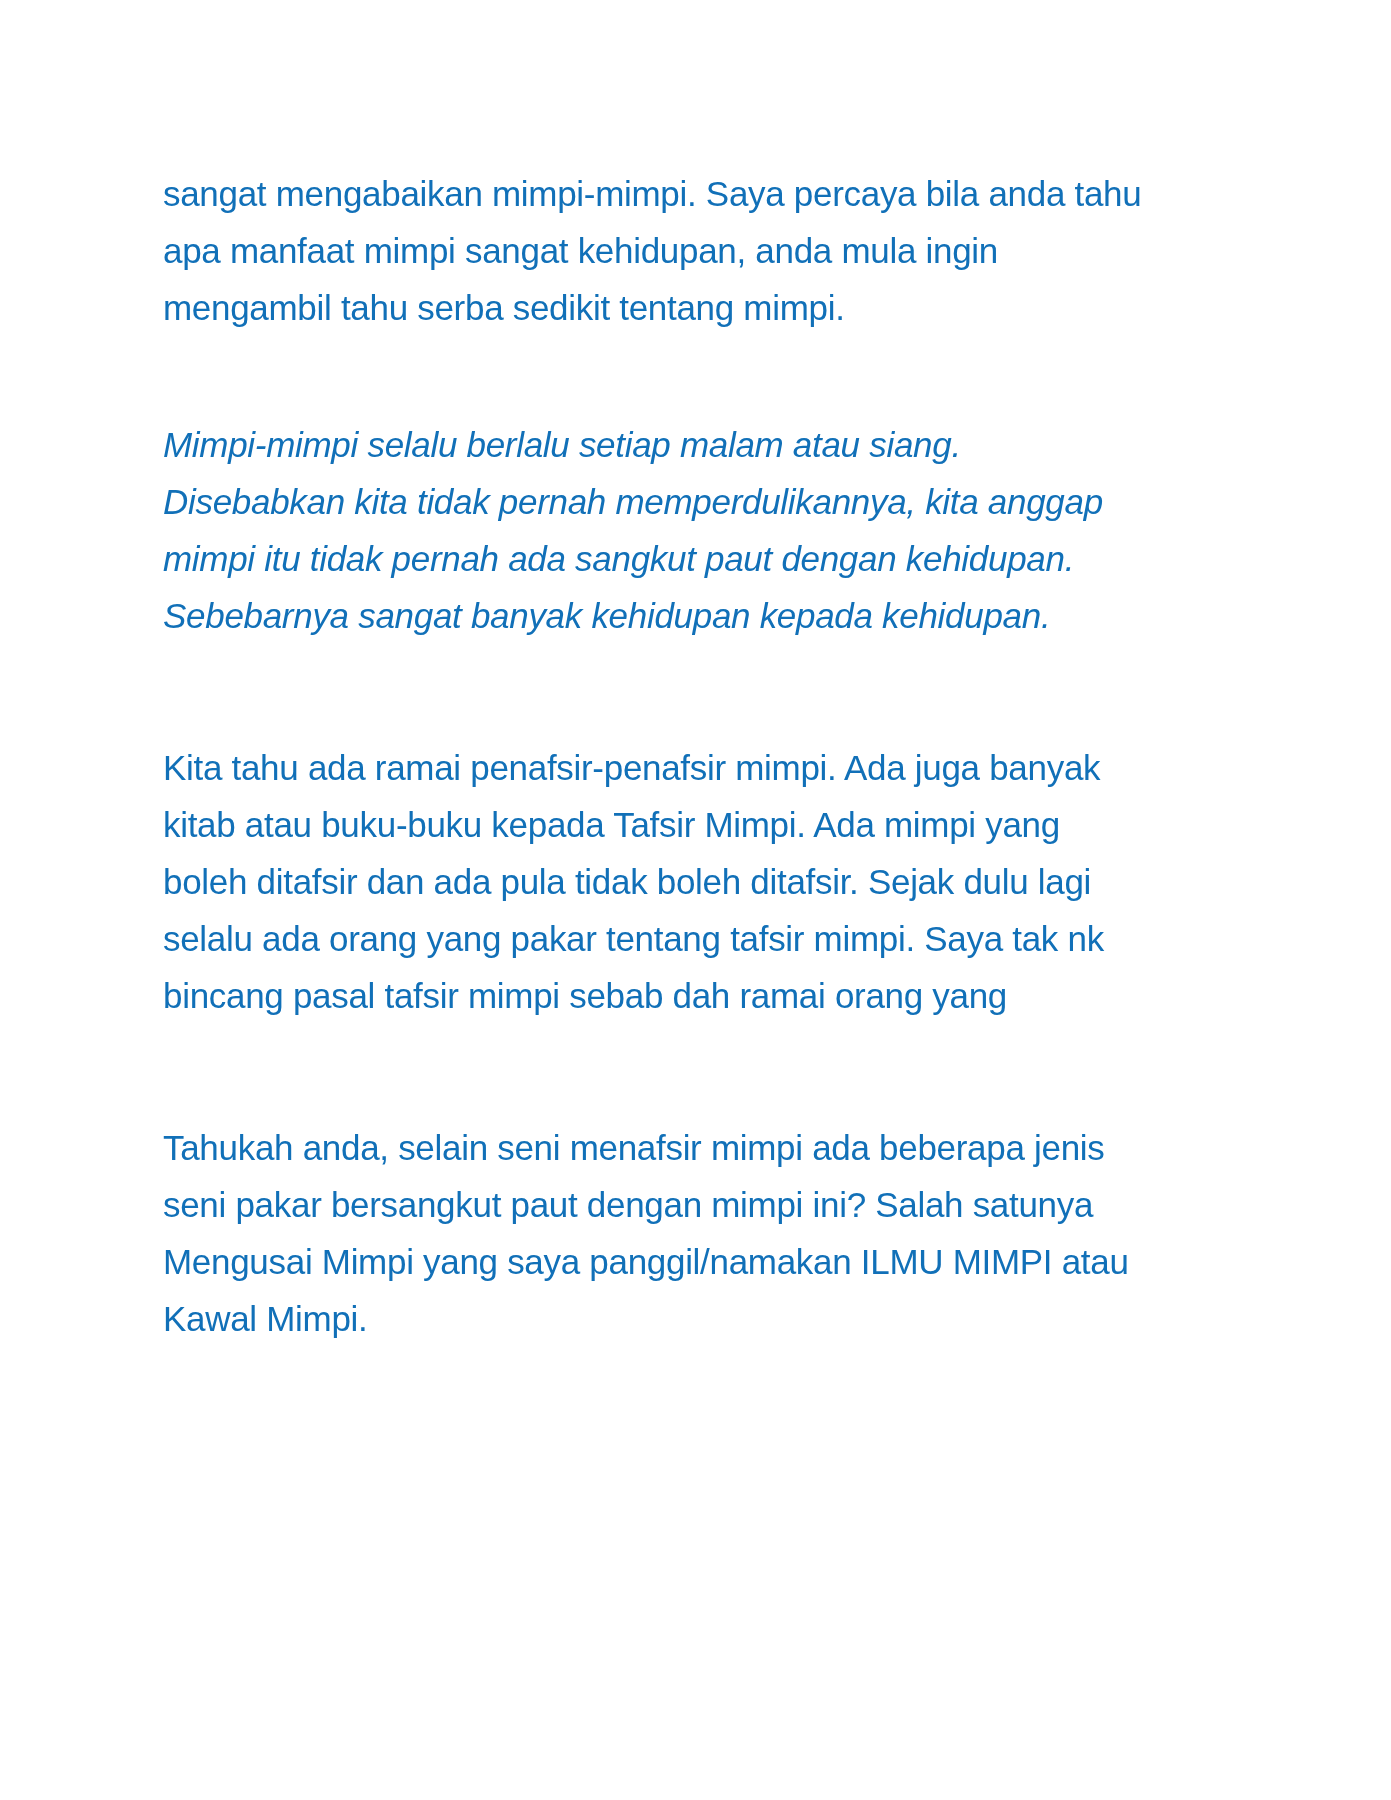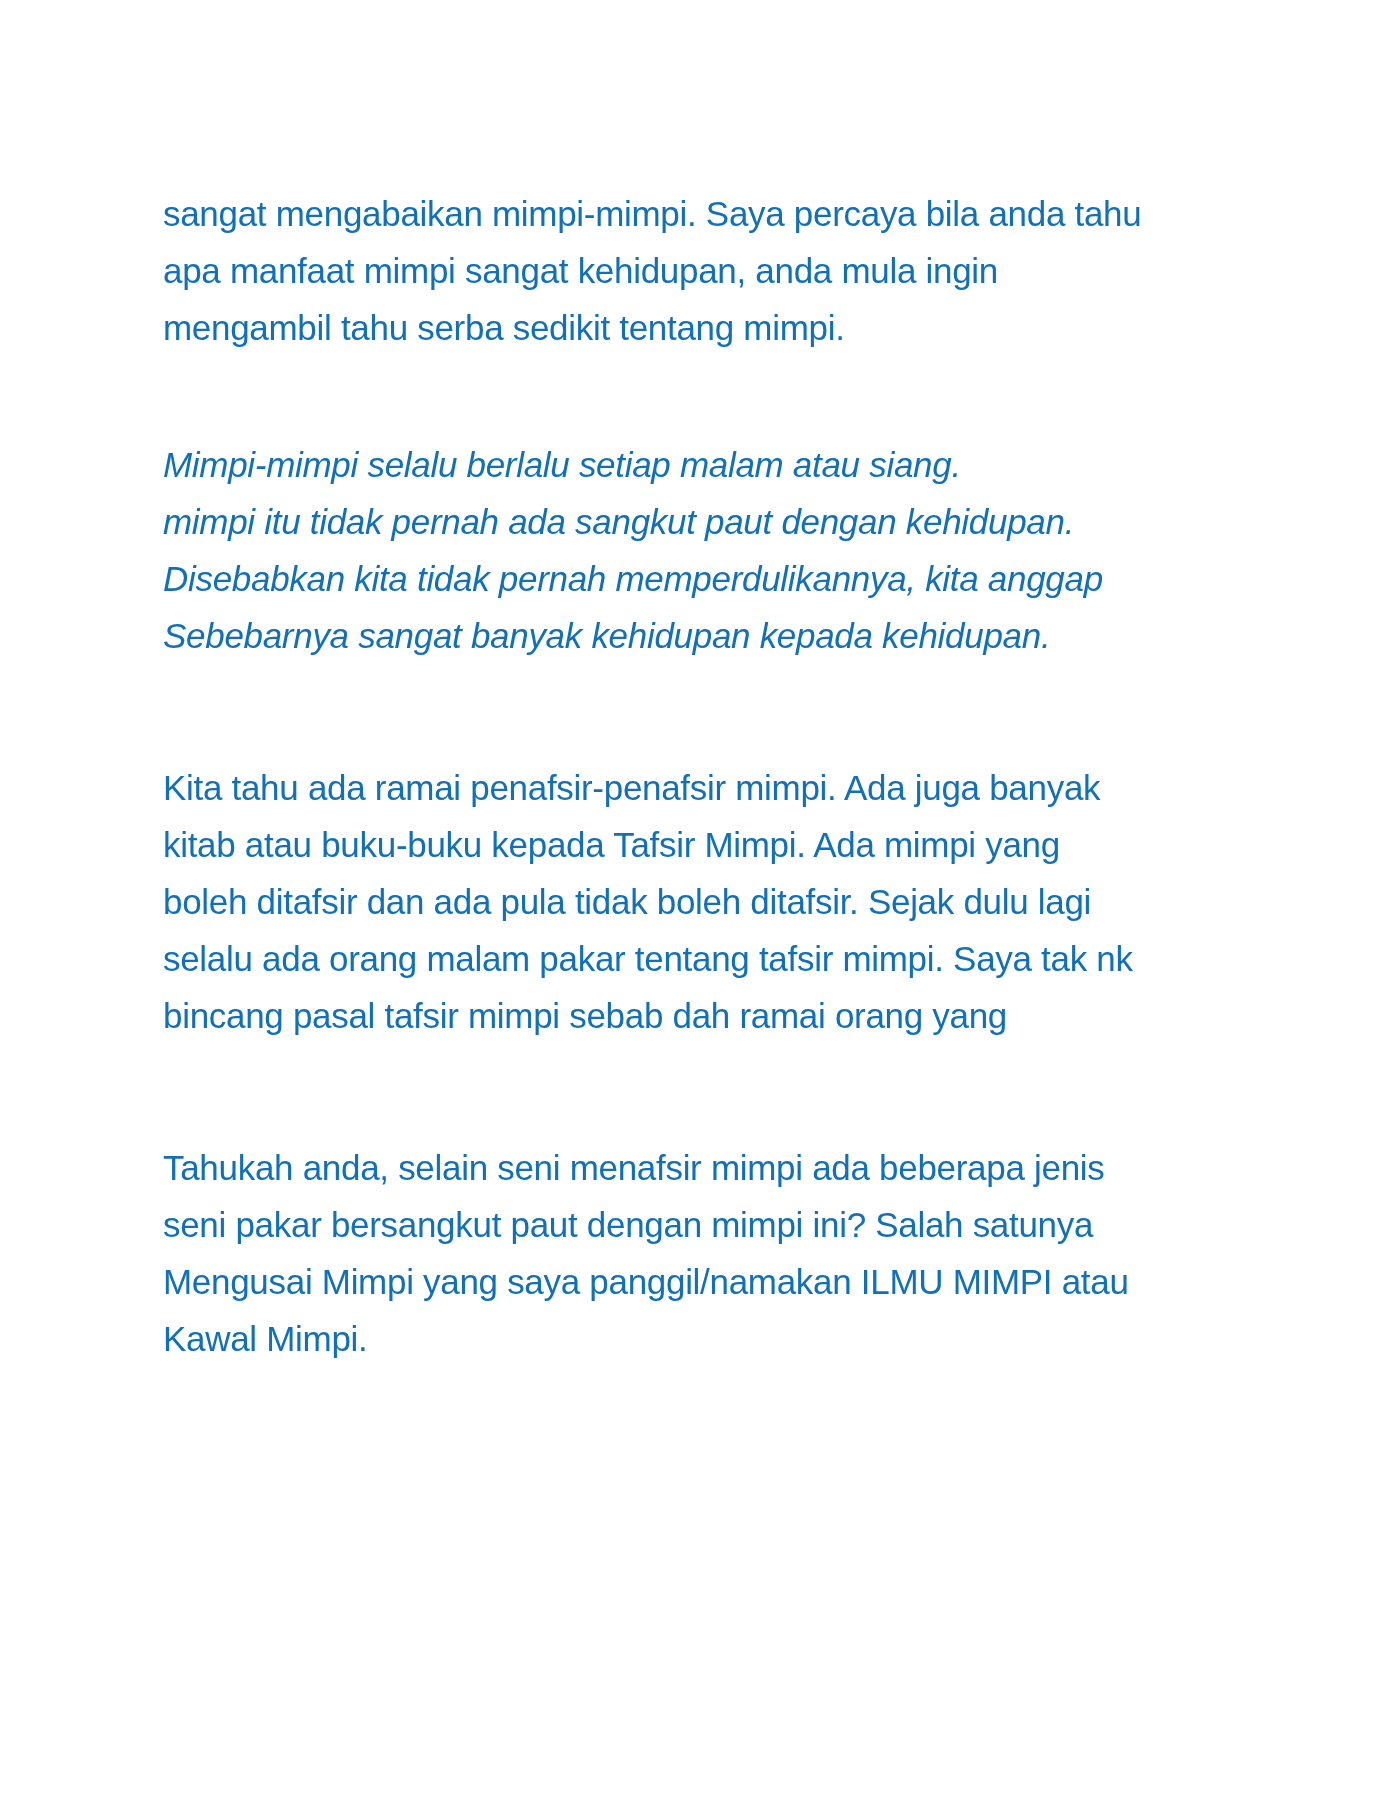--- a/index.html
+++ b/index.html
@@ -1,18 +1,18 @@
 <!DOCTYPE html>
 <html><head>
   <meta charset="utf-8">
   <style>
     html, body { margin: 0; padding: 0; background: #ffffff; }
     body { width: 1391px; height: 1800px; position: relative; overflow: hidden; }
     .page {
-      position: absolute; left: 0; top: 0; width: 1391px; height: 1339px; background: #ffffff; margin-top: 20px;
+      position: absolute; left: 0; top: 0; width: 1391px; height: 1339px; background: #ffffff;
     }
     .content {
       position: absolute; left: 163px; top: 165px; width: 1080px;
       font-family: "Liberation Sans", sans-serif;
       font-size: 35px; line-height: 57px; color: #1170B8;
       letter-spacing: -0.3px;
     }
     .para { margin: 0 0 100px 0; }
     .line { display: block; white-space: nowrap; }
   </style>
@@ -23,30 +23,30 @@
   <div class="content">
 
     <p class="para">
       <span class="line">sangat mengabaikan mimpi-mimpi. Saya percaya bila anda tahu</span>
       <span class="line">apa manfaat mimpi sangat kehidupan, anda mula ingin</span>
       <span class="line">mengambil tahu serba sedikit tentang mimpi.</span>
     </p>
 
     <p class="para" style="margin-top:-20px;font-style:italic;">
       <span class="line">Mimpi-mimpi selalu berlalu setiap malam atau siang.</span>
+      <span class="line">Disebabkan kita tidak pernah memperdulikannya, kita anggap</span>
       <span class="line">mimpi itu tidak pernah ada sangkut paut dengan kehidupan.</span>
-      <span class="line">Disebabkan kita tidak pernah memperdulikannya, kita anggap</span>
       <span class="line">Sebebarnya sangat banyak kehidupan kepada kehidupan.</span>
     </p>
 
     <p class="para" style="margin-top:-5px;">
       <span class="line">Kita tahu ada ramai penafsir-penafsir mimpi. Ada juga banyak</span>
       <span class="line">kitab atau buku-buku kepada Tafsir Mimpi. Ada mimpi yang</span>
       <span class="line">boleh ditafsir dan ada pula tidak boleh ditafsir. Sejak dulu lagi</span>
-      <span class="line">selalu ada orang malam pakar tentang tafsir mimpi. Saya tak nk</span>
+      <span class="line">selalu ada orang yang pakar tentang tafsir mimpi. Saya tak nk</span>
       <span class="line">bincang pasal tafsir mimpi sebab dah ramai orang yang</span>
     </p>
 
     <p class="para" style="margin-top:-5px;">
       <span class="line">Tahukah anda, selain seni menafsir mimpi ada beberapa jenis</span>
       <span class="line">seni pakar bersangkut paut dengan mimpi ini? Salah satunya</span>
       <span class="line">Mengusai Mimpi yang saya panggil/namakan ILMU MIMPI atau</span>
       <span class="line">Kawal Mimpi.</span>
     </p>
 

